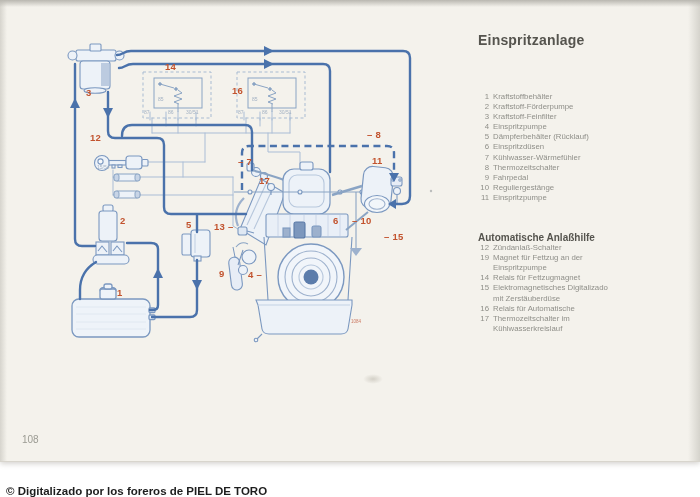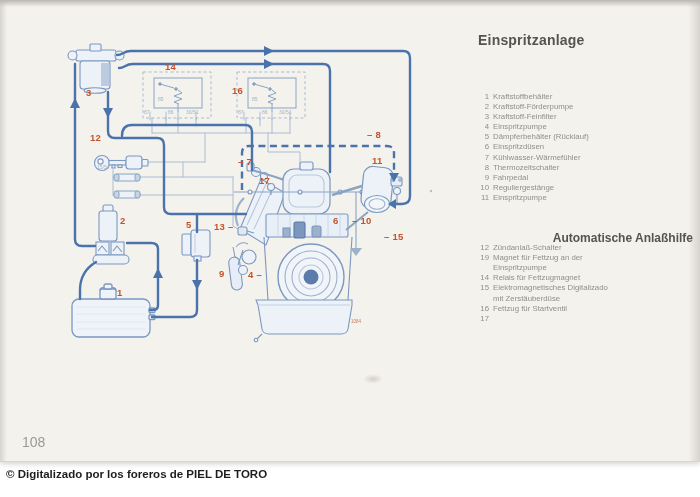--- a/index.html
+++ b/index.html
@@ -15,29 +15,29 @@
         border-bottom:1px solid #d8d5cd;
         box-shadow:0 2px 5px rgba(110,105,95,.28);}
   
   .legend{position:absolute;left:478px;top:36px;width:215px;color:#90908a;}
   .legend-title{font-size:14px;font-weight:bold;color:#55544e;letter-spacing:.2px;line-height:9px;}
   .legend-list{margin-top:47px;}
   .legend-list.second{margin-top:0;}
   .legend-item{display:flex;font-size:7.8px;line-height:10.1px;color:#8f8f89;}
   .legend-item .num{width:11px;text-align:right;margin-right:4px;flex:none;}
   .legend-item .lbl{white-space:pre-line;}
-  .legend-sub{font-size:12px;font-weight:bold;color:#55544e;margin-top:30px;line-height:10px;text-align:right;}
+  .legend-sub{font-size:10px;font-weight:bold;color:#55544e;margin-top:30px;line-height:10px;}
   
   .part-label{position:absolute;font-size:9.5px;font-weight:bold;color:#c2532e;
               letter-spacing:.3px;line-height:9px;white-space:nowrap;}
   .part-label.tiny{font-size:4.5px;font-weight:normal;color:#cc7a63;letter-spacing:0;}
   .wire-label{position:absolute;font-size:5px;color:#a4b2c4;line-height:5px;white-space:nowrap;}
   
-  .page-number{position:absolute;left:22px;top:434px;font-size:14px;color:#9b9b93;}
-  .watermark{position:absolute;left:6px;top:468px;font-size:11.5px;font-weight:600;color:#1d1d1d;}
+  .page-number{position:absolute;left:22px;top:434px;font-size:10px;color:#9b9b93;}
+  .watermark{position:absolute;left:6px;top:485px;font-size:11.5px;font-weight:600;color:#1d1d1d;}
   .smudge{position:absolute;left:363px;top:374px;width:20px;height:10px;border-radius:50%;
           background:radial-gradient(ellipse at center,rgba(150,145,130,.35),rgba(150,145,130,0) 70%);}
   svg{position:absolute;left:0;top:0;}
 </style>
 </head>
 <body>
 
 <div class="scene">
   <div class="page"></div>
 
@@ -372,25 +372,27 @@
         </div>
 
         <div class="legend-item">
           <span class="num">15</span>
           <span class="lbl">Elektromagnetisches Digitalizado
 mit Zerstäuberdüse</span>
         </div>
 
         <div class="legend-item">
           <span class="num">16</span>
-          <span class="lbl">Fettzug für Startventil</span>
+          <span class="lbl">Relais für Automatische</span>
         </div>
 
         <div class="legend-item">
           <span class="num">17</span>
+          <span class="lbl">Thermozeitschalter im
+Kühlwasserkreislauf</span>
         </div>
       </div>
   </div>
 
   <div class="smudge"></div>
   <div class="page-number">108</div>
   <div class="watermark">© Digitalizado por los foreros de PIEL DE TORO</div>
 </div>
 
 </body></html>

